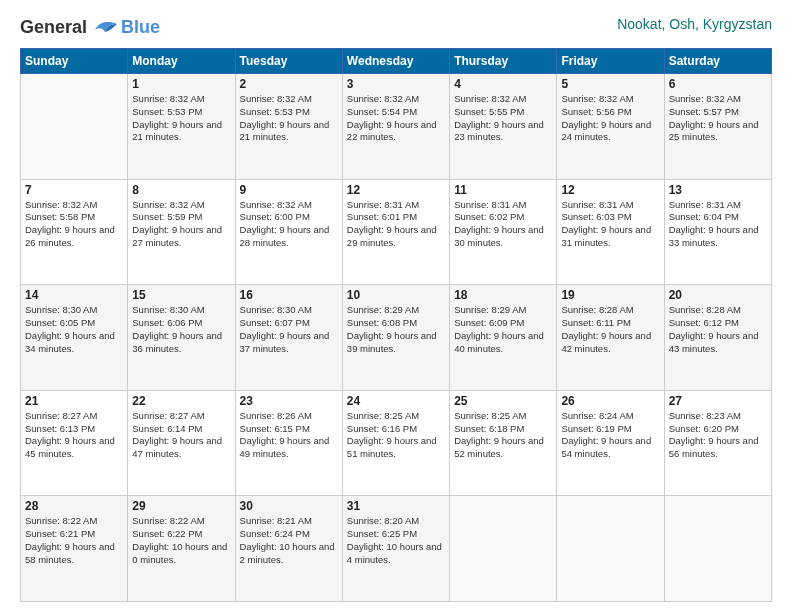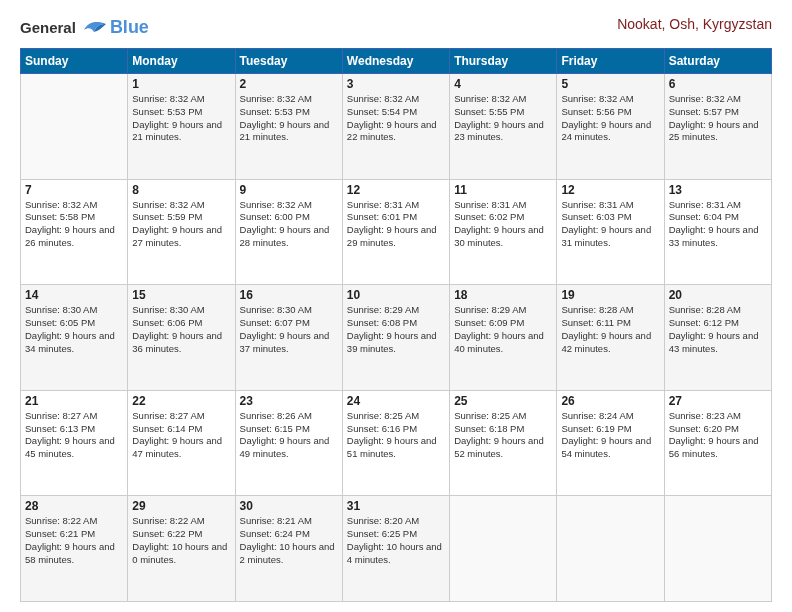--- a/index.html
+++ b/index.html
@@ -27,21 +27,21 @@
       display: flex;
       flex-direction: column;
       align-items: flex-start;
     }
     .logo-text {
       display: flex;
       align-items: center;
       gap: 2px;
     }
     .logo-general {
-      font-size: 15px;
+      font-size: 18px;
       font-weight: bold;
       color: #333;
     }
     .logo-blue {
       font-size: 18px;
       font-weight: bold;
       color: #4a90d9;
     }
     .logo-bird {
       width: 28px;
@@ -51,21 +51,21 @@
     .title-section {
       text-align: right;
     }
     .month-title {
       font-size: 32px;
       font-weight: normal;
       color: #222;
     }
     .location {
       font-size: 14px;
-      color: #7f1d1d;
+      color: #0f766e;
     }
     .calendar {
       flex: 1;
       border-collapse: collapse;
       width: 100%;
       font-size: 10px;
     }
     .calendar thead th {
       background: #0369a1;
       color: white;

